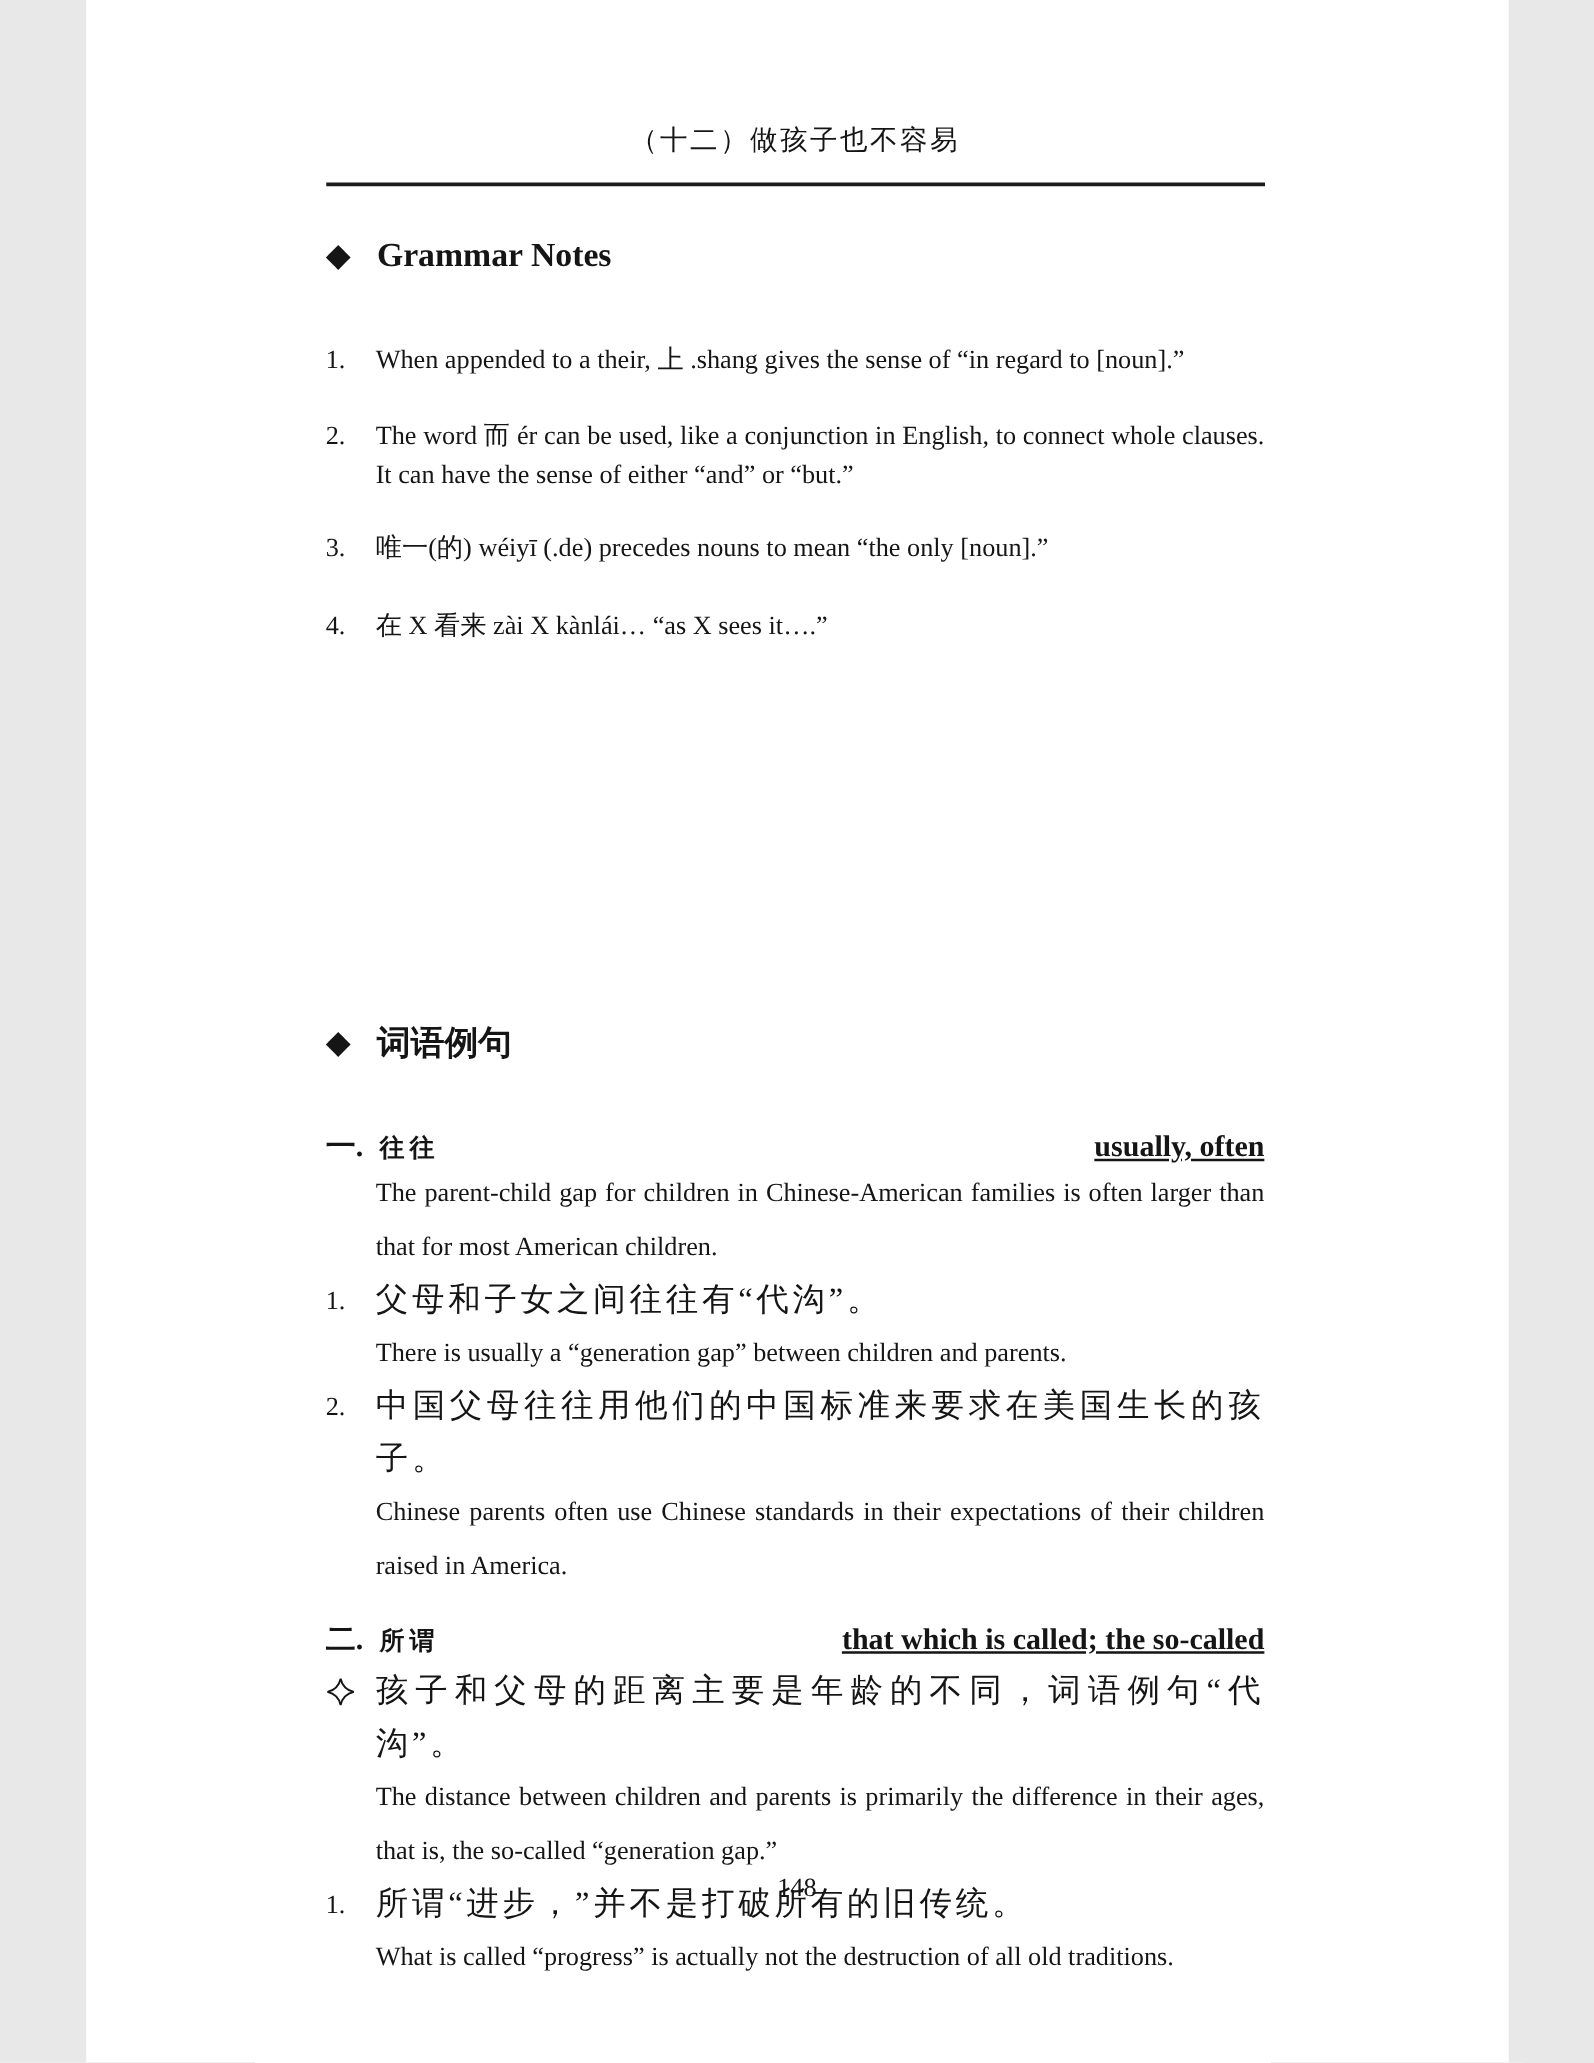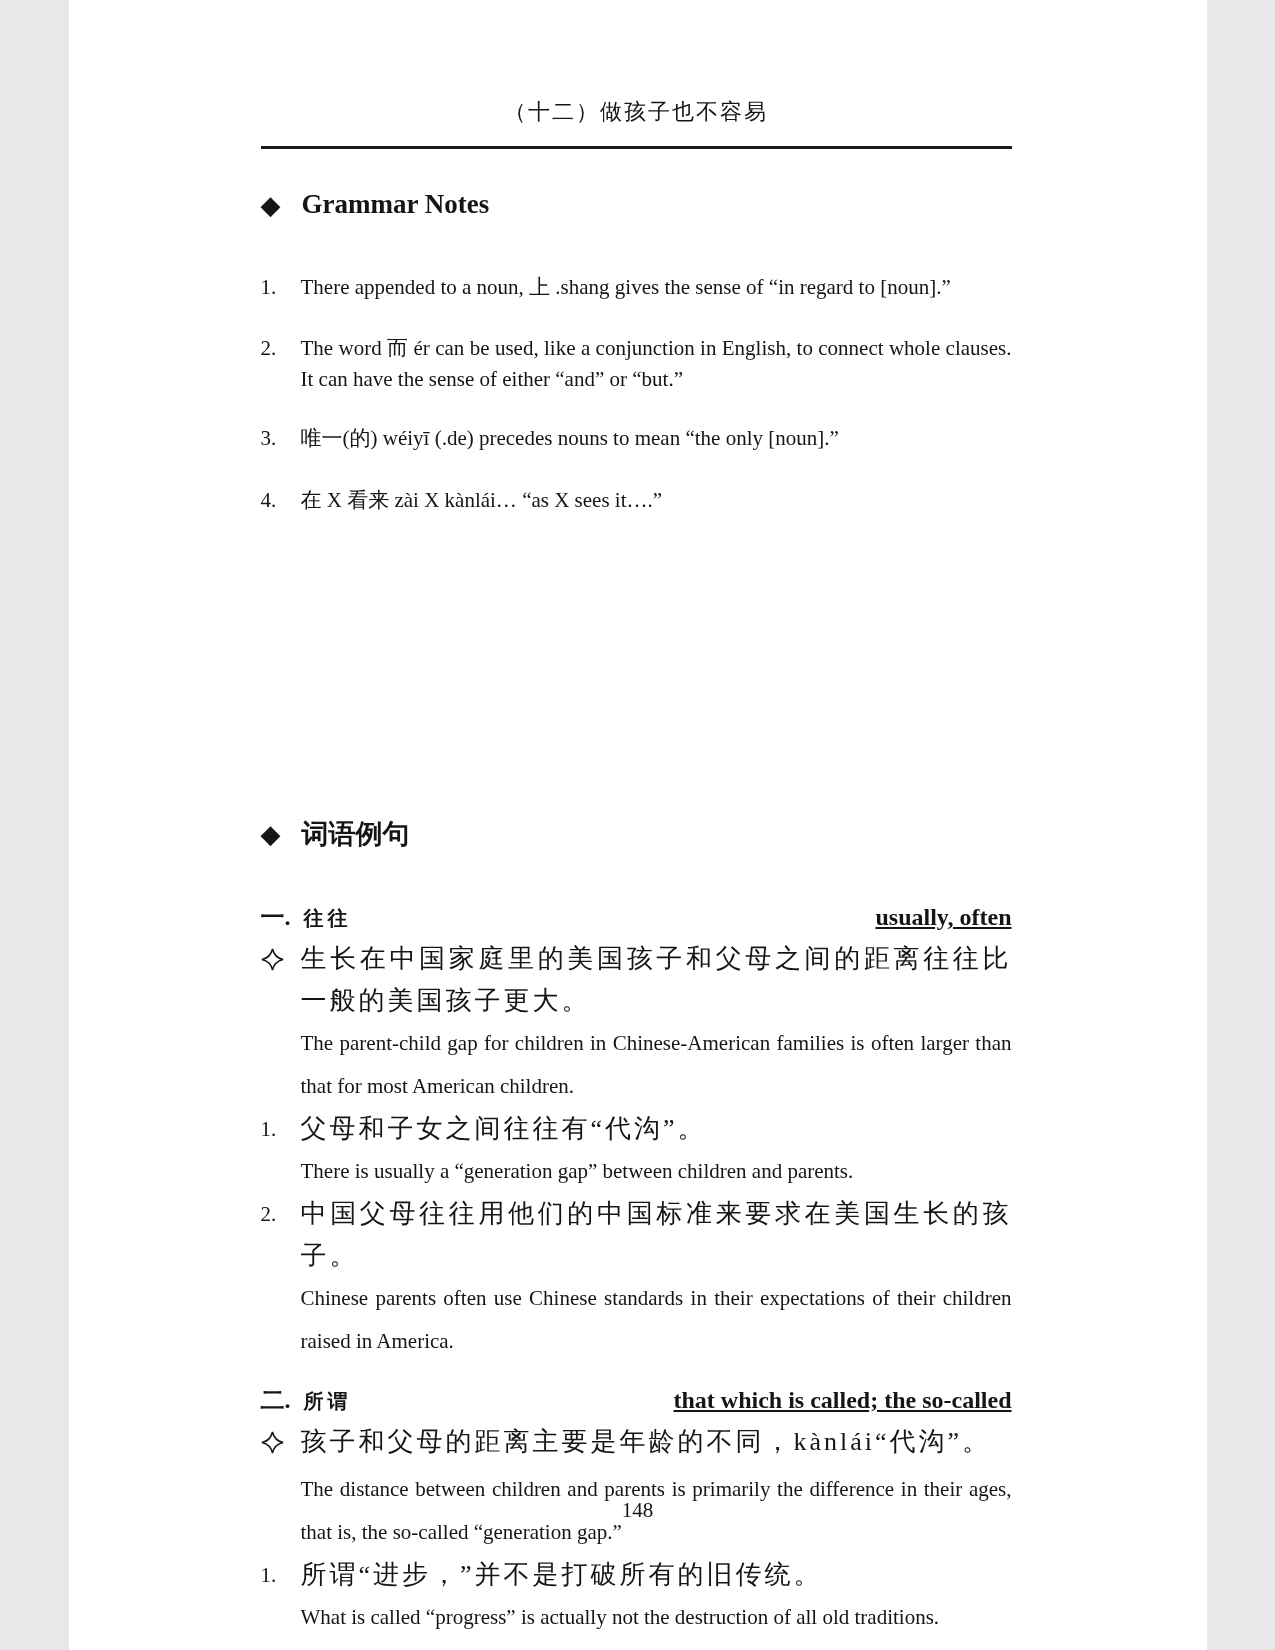--- a/index.html
+++ b/index.html
@@ -112,21 +112,21 @@
   <div class="header-title">（十二）做孩子也不容易</div>
   <hr class="header-rule">
 
   <div class="sec-head">
     <span class="marker-glyph">◆</span>
     <span>Grammar Notes</span>
   </div>
 
   <div class="gitem mt52">
     <span class="num">1.</span>
-    <p class="gtext"><span>There appended to a noun, 上 </span><span class="it">.shang</span><span> gives the sense of “in regard to [noun].”</span></p>
+    <p class="gtext"><span>When appended to a their, 上 </span><span class="it">.shang</span><span> gives the sense of “in regard to [noun].”</span></p>
   </div>
 
   <div class="gitem mt30">
     <span class="num">2.</span>
     <p class="gtext"><span>The word 而 </span><span class="it">ér</span><span> can be used, like a conjunction in English, to connect whole clauses. It can have the sense of either “and” or “but.”</span></p>
   </div>
 
   <div class="gitem mt28">
     <span class="num">3.</span>
     <p class="gtext"><span>唯一(的) </span><span class="it">wéiyī (.de)</span><span> precedes nouns to mean “the only [noun].”</span></p>
@@ -141,28 +141,20 @@
     <span class="marker-glyph">◆</span>
     <span>词语例句</span>
   </div>
 
   <div class="entry-head first">
     <span class="enum">一.</span>
     <span class="eword">往往</span>
     <span class="gloss">usually, often</span>
   </div>
 
-  <div class="usage-row">
-    <span class="bullet-cell">
-      <svg width="23" height="23" viewBox="0 0 24 24" aria-hidden="true">
-        <path d="M12 1 C 13.4 7.2, 16.8 10.6, 23 12 C 16.8 13.4, 13.4 16.8, 12 23 C 10.6 16.8, 7.2 13.4, 1 12 C 7.2 10.6, 10.6 7.2, 12 1 Z" fill="none" stroke="#151515" stroke-width="1.6"></path>
-      </svg>
-    </span>
-    <p class="cn">生长在中国家庭里的美国孩子和父母之间的距离往往比一般的美国孩子更大。</p>
-  </div>
   <p class="trans">The parent-child gap for children in Chinese-American families is often larger than that for most American children.</p>
 
   <div class="sent-row">
     <span class="num">1.</span>
     <p class="cn">父母和子女之间往往有“代沟”。</p>
   </div>
   <p class="trans">There is usually a “generation gap” between children and parents.</p>
 
   <div class="sent-row">
     <span class="num">2.</span>
@@ -175,21 +167,21 @@
     <span class="eword">所谓</span>
     <span class="gloss">that which is called; the so-called</span>
   </div>
 
   <div class="usage-row">
     <span class="bullet-cell">
       <svg width="23" height="23" viewBox="0 0 24 24" aria-hidden="true">
         <path d="M12 1 C 13.4 7.2, 16.8 10.6, 23 12 C 16.8 13.4, 13.4 16.8, 12 23 C 10.6 16.8, 7.2 13.4, 1 12 C 7.2 10.6, 10.6 7.2, 12 1 Z" fill="none" stroke="#151515" stroke-width="1.6"></path>
       </svg>
     </span>
-    <p class="cn">孩子和父母的距离主要是年龄的不同，kànlái“代沟”。</p>
+    <p class="cn">孩子和父母的距离主要是年龄的不同，词语例句“代沟”。</p>
   </div>
   <p class="trans">The distance between children and parents is primarily the difference in their ages, that is, the so-called “generation gap.”</p>
 
   <div class="sent-row">
     <span class="num">1.</span>
     <p class="cn">所谓“进步，”并不是打破所有的旧传统。</p>
   </div>
   <p class="trans">What is called “progress” is actually not the destruction of all old traditions.</p>
 
   <div class="page-number">148</div>

